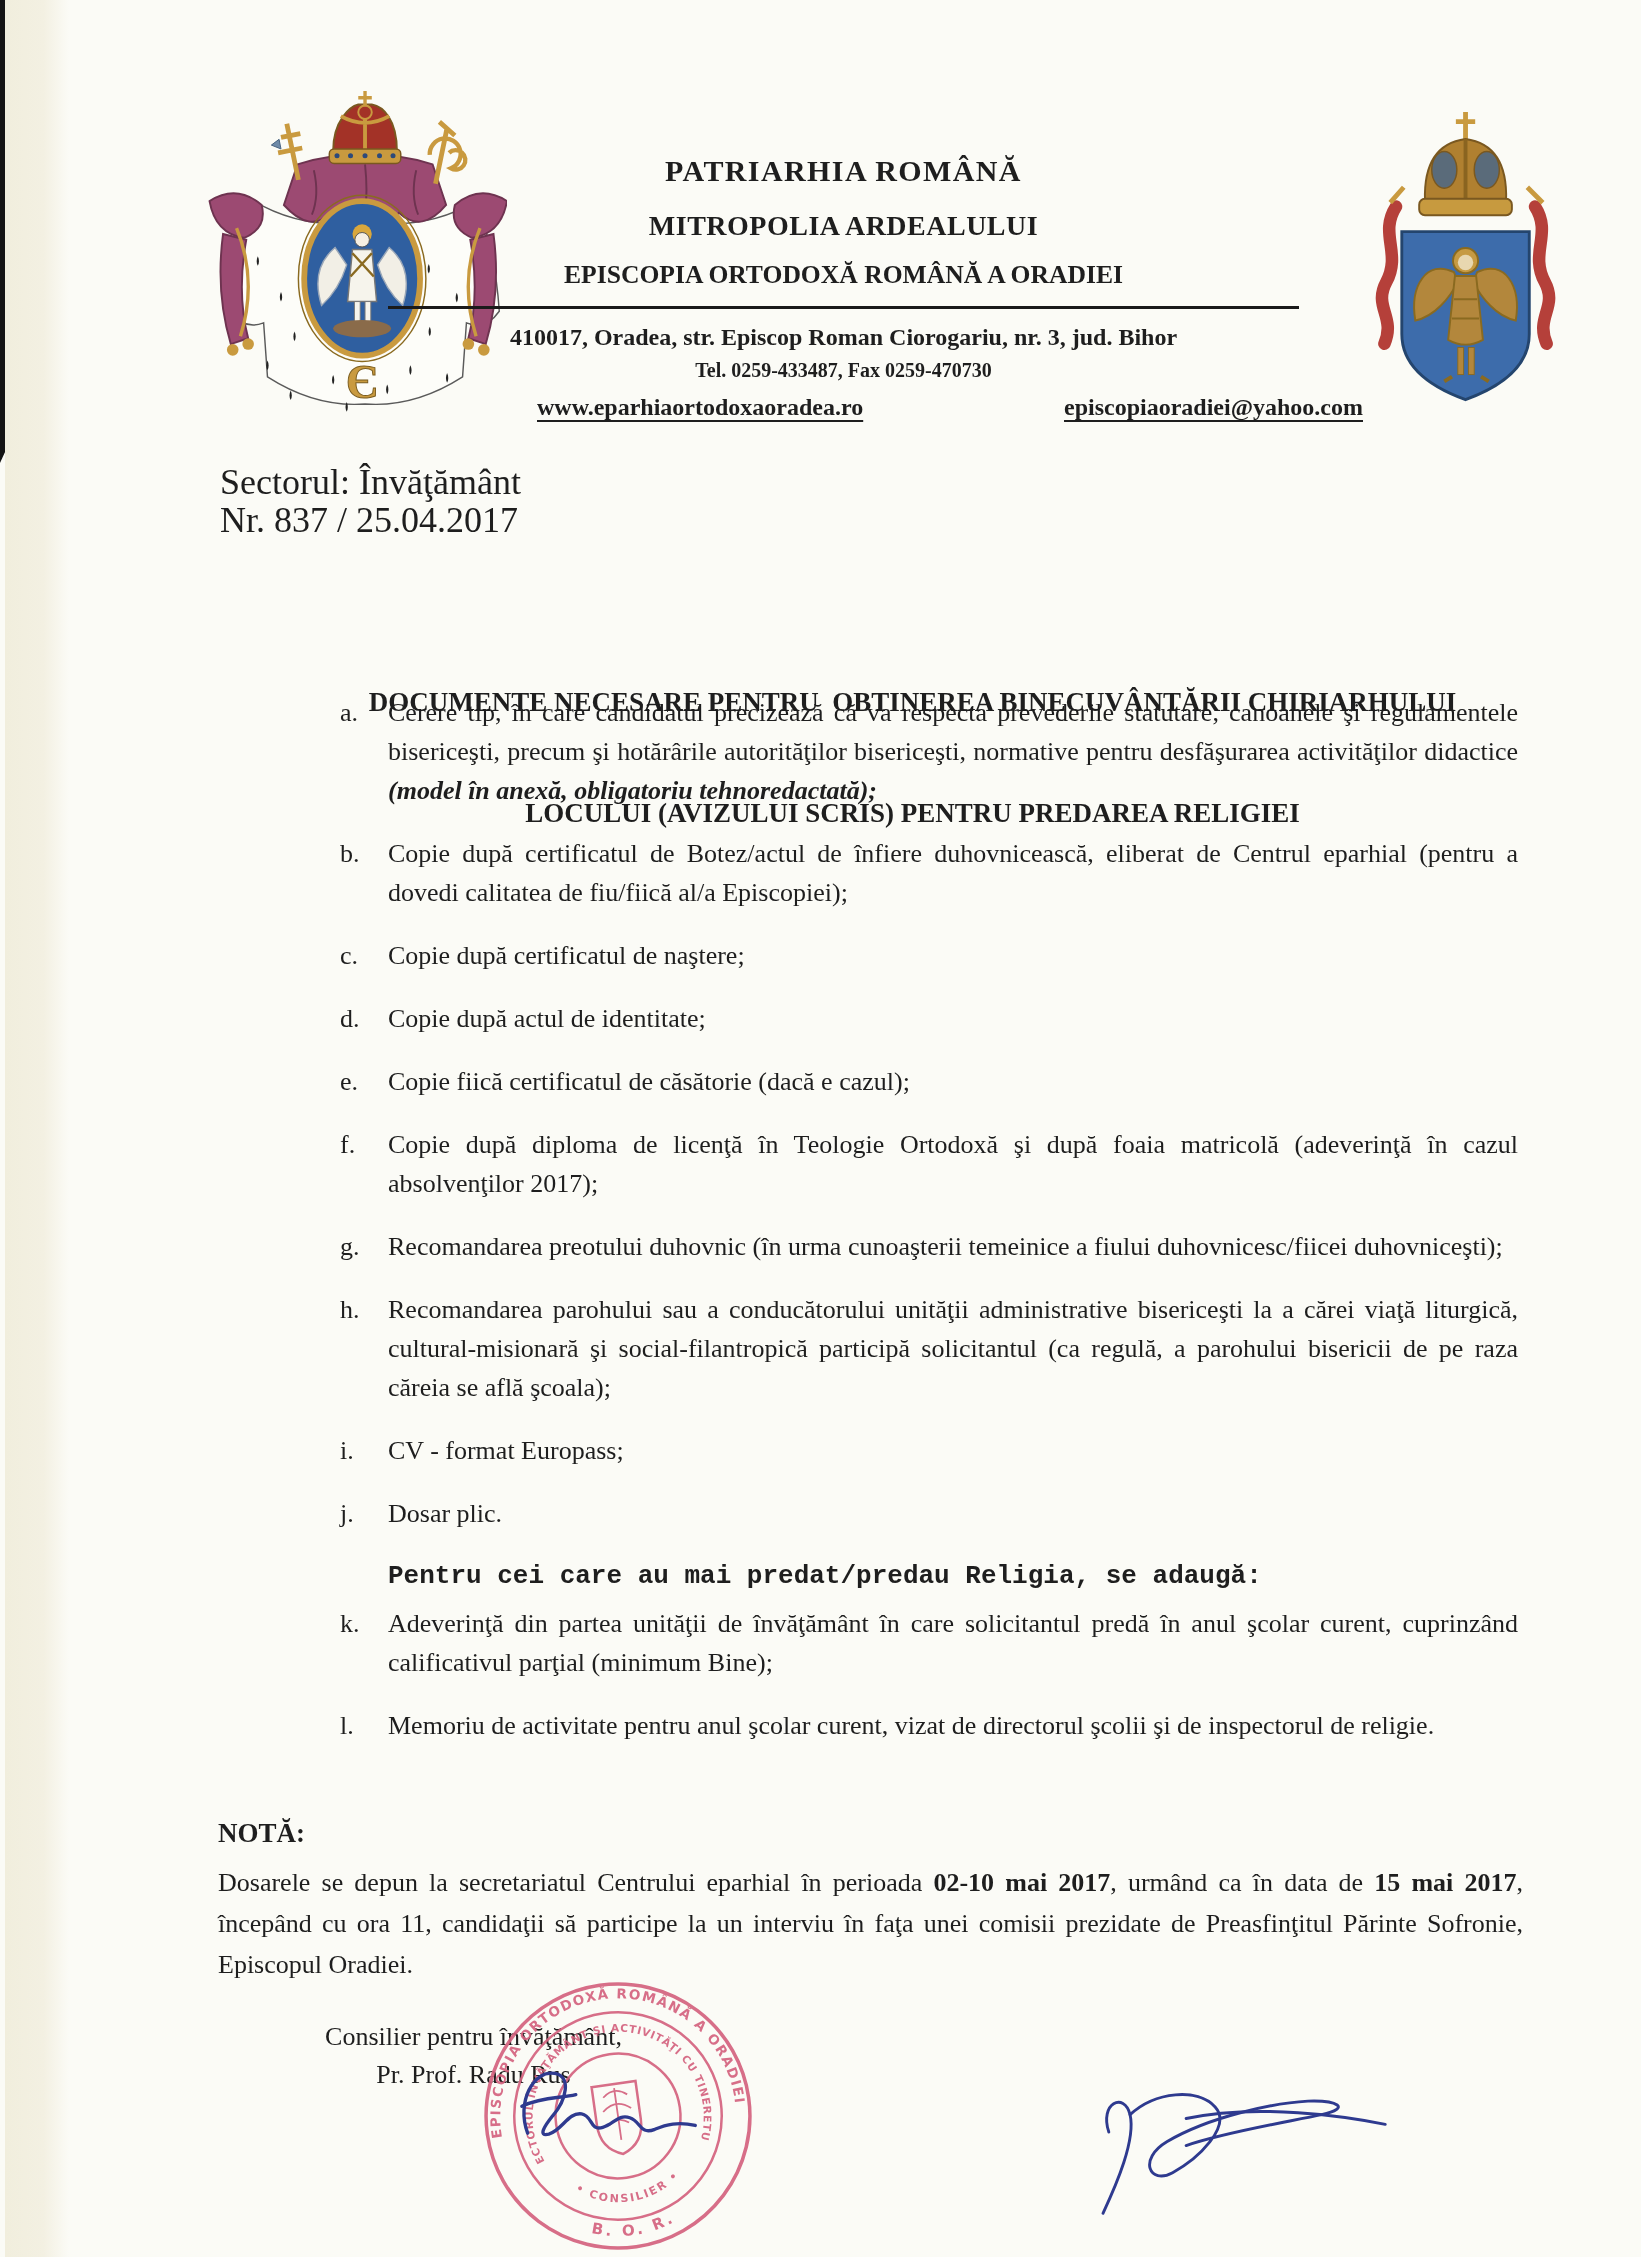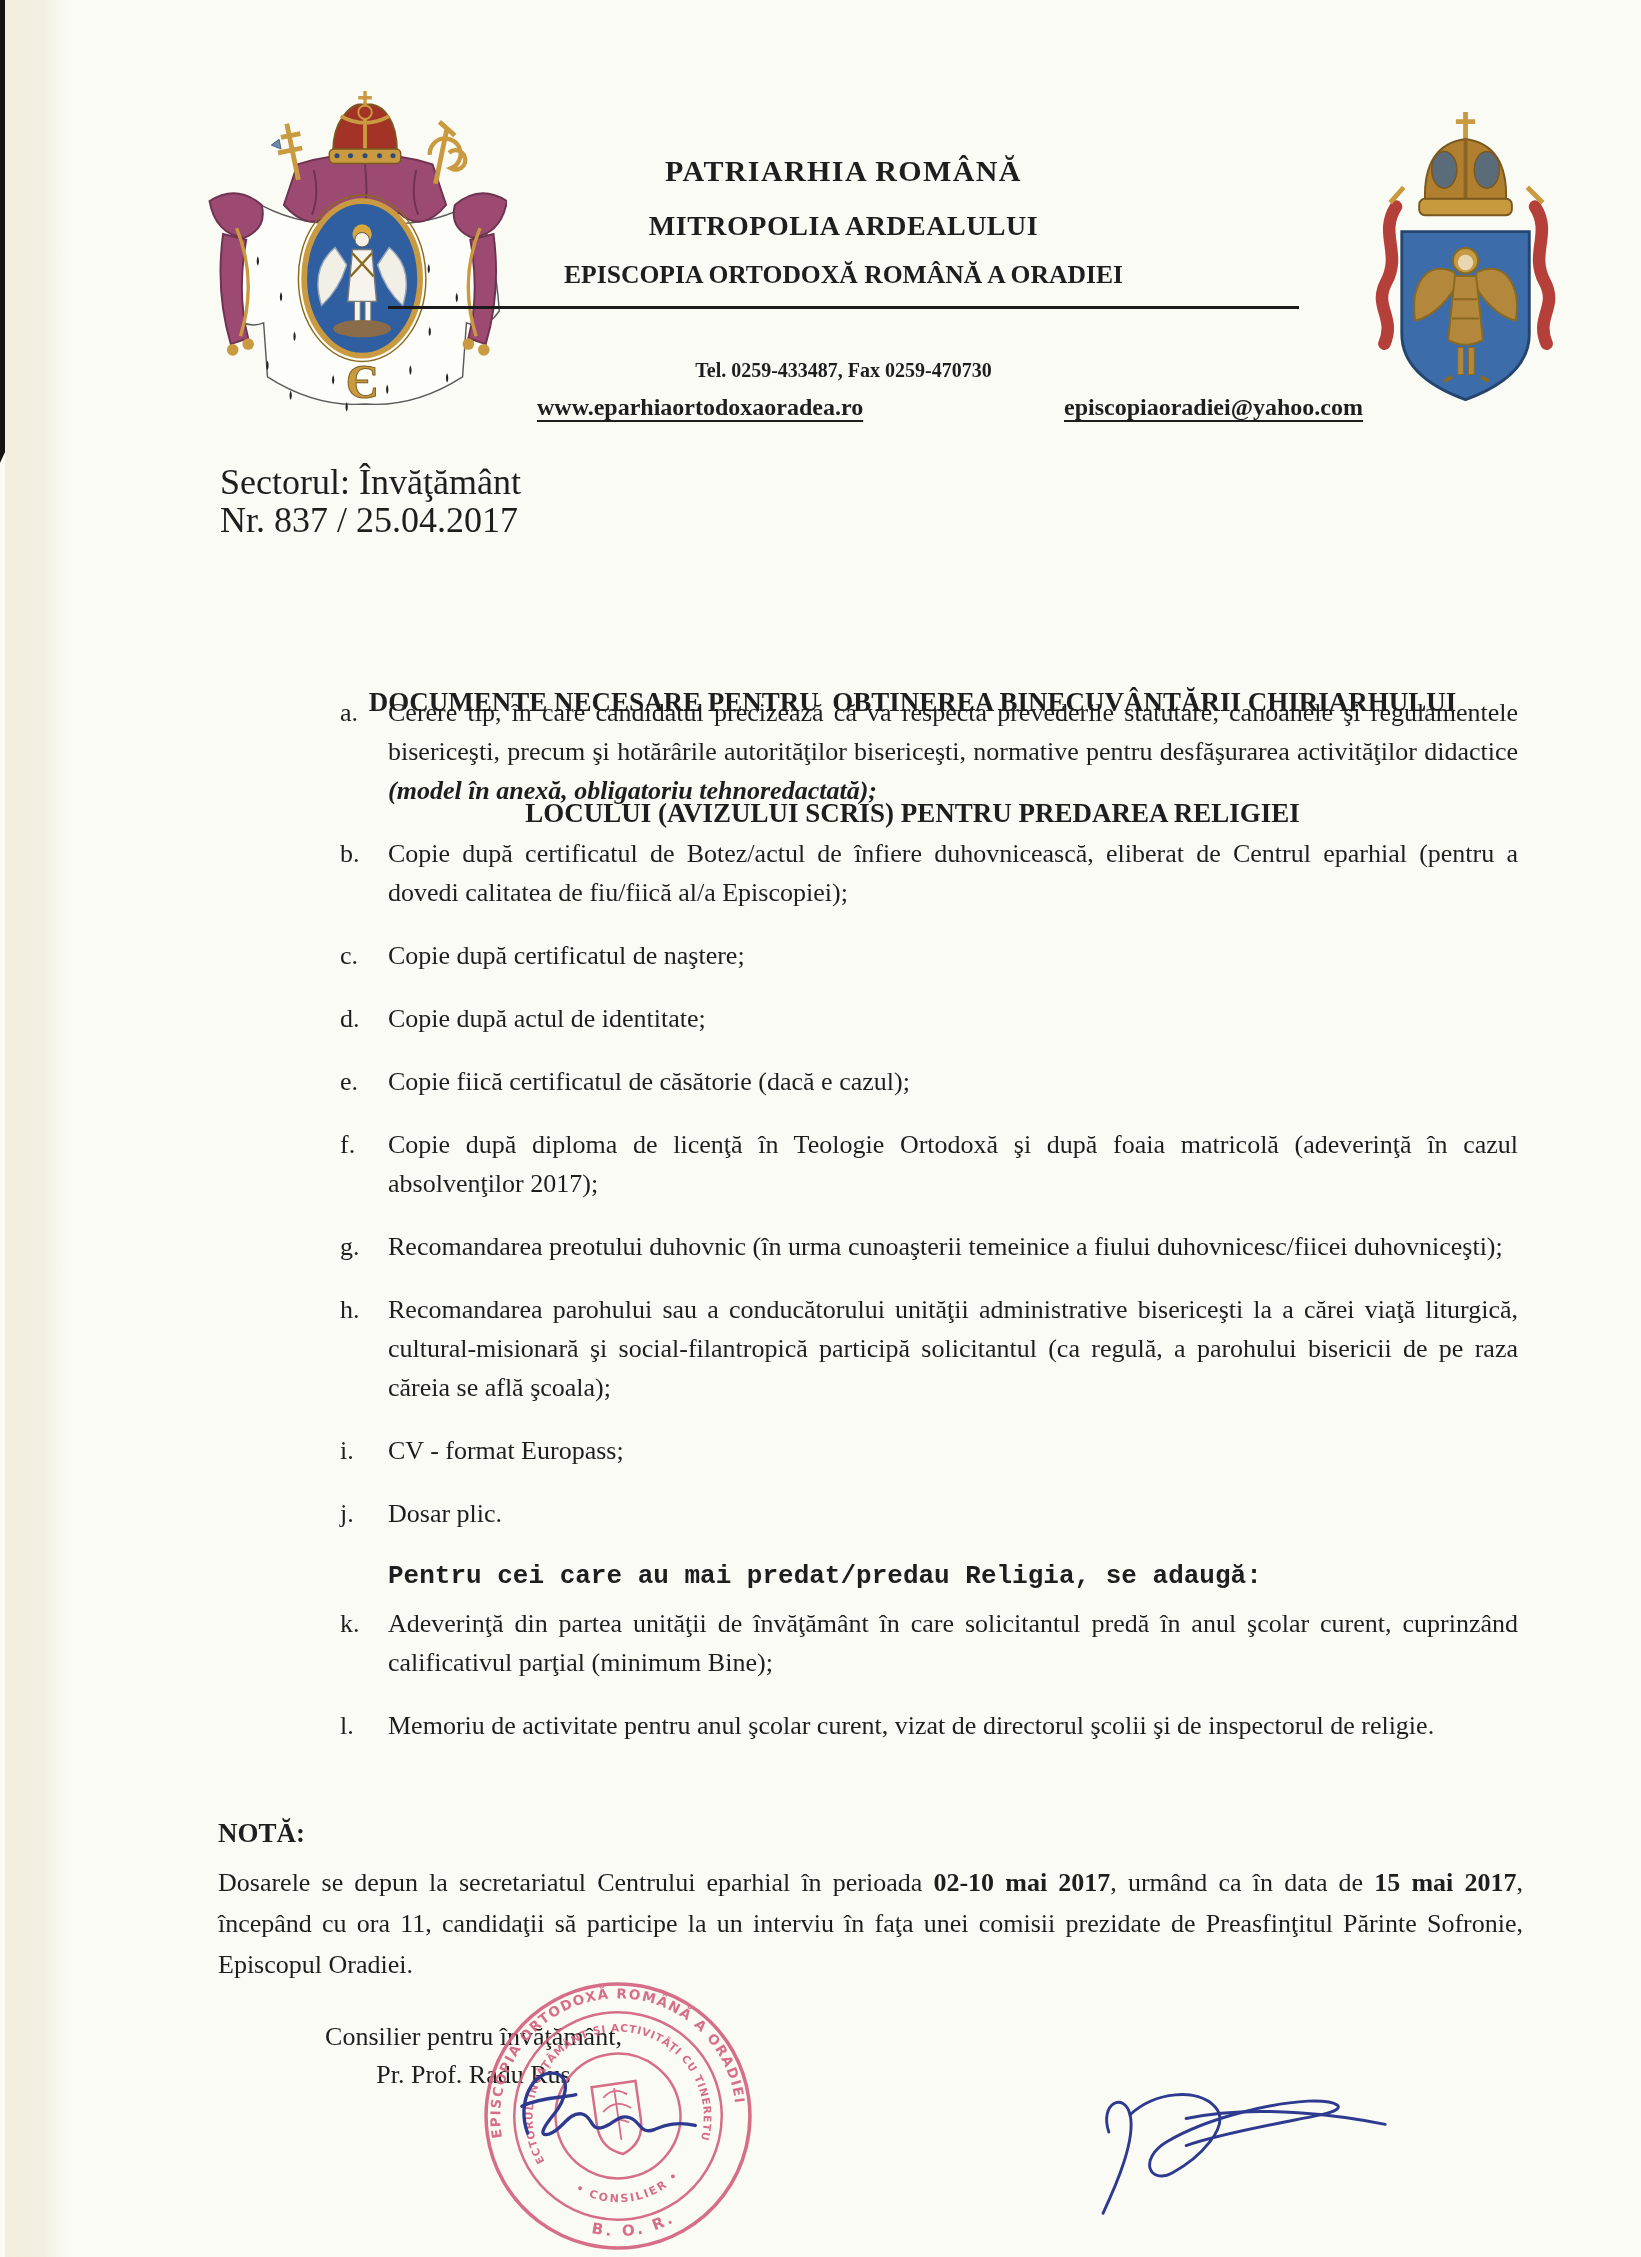--- a/index.html
+++ b/index.html
@@ -149,20 +149,21 @@
     <path d="M118,200 L142,200 M116,220 L144,220" stroke="#8a6a20" stroke-width="2"></path>
     <rect x="122" y="250" width="6" height="28" fill="#b3873c" stroke="#8a6a20" stroke-width="1"></rect>
     <rect x="133" y="250" width="6" height="28" fill="#b3873c" stroke="#8a6a20" stroke-width="1"></rect>
     <path d="M116,280 l-8,5 M146,280 l8,5" stroke="#8a6a20" stroke-width="4"></path>
   </svg>
 
   <div class="hline h2">MITROPOLIA ARDEALULUI</div>
   <div class="hline h1">PATRIARHIA  ROMÂNĂ</div>
   <div class="hline h3">EPISCOPIA ORTODOXĂ ROMÂNĂ A ORADIEI</div>
   <div class="rule"></div>
+  <div class="addr">410017, Oradea, str. Episcop Roman Ciorogariu, nr. 3, jud. Bihor</div>
   <div class="phone">Tel. 0259-433487, Fax 0259-470730</div>
   <div class="contacts">
     <span>www.eparhiaortodoxaoradea.ro</span>
     <span>episcopiaoradiei@yahoo.com</span>
   </div>
 
   <div class="meta">
     <div>Sectorul: Învăţământ</div>
     <div>Nr. 837 / 25.04.2017</div>
   </div>

